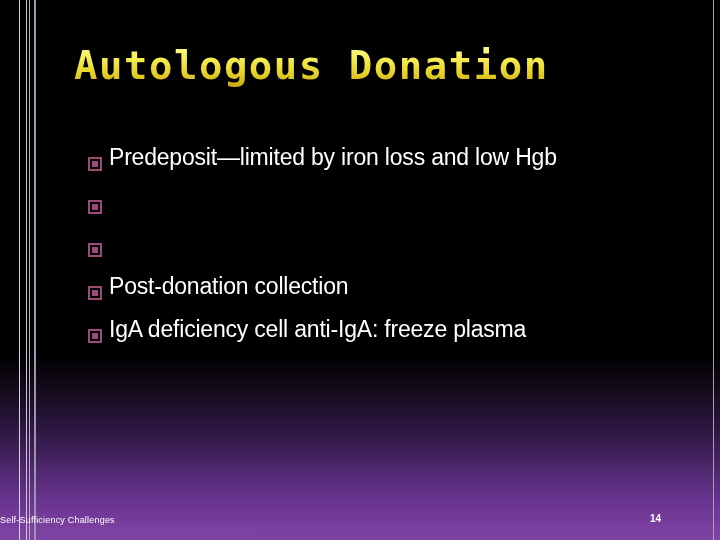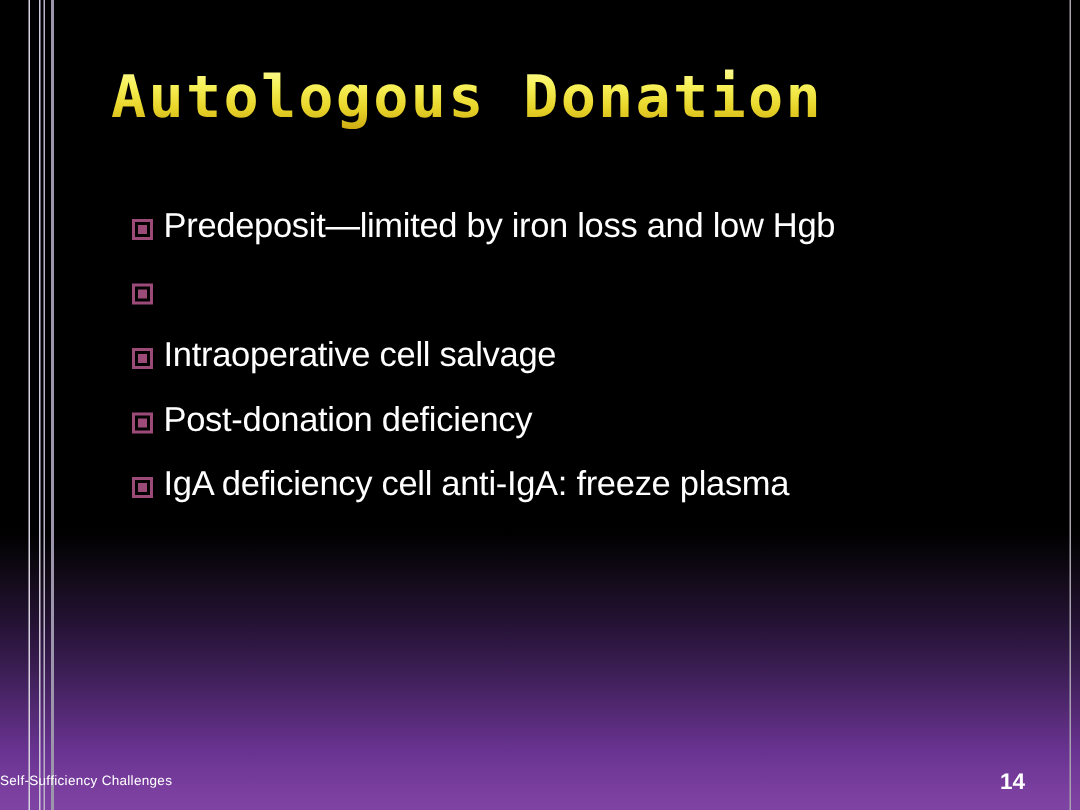--- a/index.html
+++ b/index.html
@@ -76,21 +76,21 @@
 
   
   #bullets {
     position: absolute;
     left: 88px;
     top: 128px;
     width: 610px;
   }
   .bullet-row {
     display: flex;
-    align-items: center;
+    align-items: flex-end;
     height: 43px;
   }
   .bullet-marker {
     flex: 0 0 auto;
     width: 14px;
     height: 14px;
     margin-top: 7px;
     margin-right: 7px;
     box-sizing: border-box;
     border: 2px solid #9c4a78;
@@ -125,24 +125,24 @@
     font-family: "Liberation Sans", sans-serif;
     font-size: 9px;
     font-weight: normal;
     letter-spacing: 0.2px;
   }
   #footer-pagenum {
     position: absolute;
     left: 650px;
     top: 513px;
     width: 50px;
-    text-align: center;
+    text-align: left;
     color: #ffffff;
     font-family: "Liberation Sans", sans-serif;
-    font-size: 15px;
+    font-size: 10px;
     font-weight: bold;
   }
 </style>
 </head>
 <body>
 
 <div id="slide">
 
   <div id="bg-gradient"></div>
 
@@ -163,26 +163,25 @@
       <span class="bullet-marker"></span>
       <span class="bullet-text">Predeposit—limited by iron loss and low Hgb</span>
     </div>
 
     <div class="bullet-row">
       <span class="bullet-marker"></span>
     </div>
 
     <div class="bullet-row">
       <span class="bullet-marker"></span>
-      <span class="bullet-text">Intraoperative cell salvage</span>
     </div>
 
     <div class="bullet-row">
       <span class="bullet-marker"></span>
-      <span class="bullet-text">Post-donation deficiency</span>
+      <span class="bullet-text">Post-donation collection</span>
     </div>
 
 
     <div class="bullet-row">
       <span class="bullet-marker"></span>
       <span class="bullet-text">IgA deficiency cell anti-IgA:  freeze plasma</span>
     </div>
 
   </div>
 

